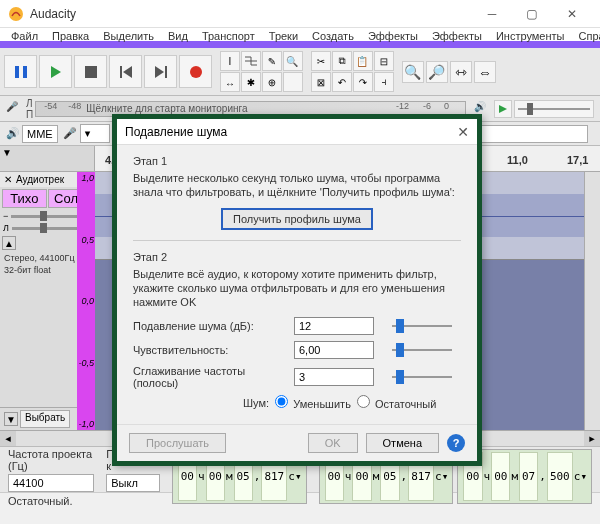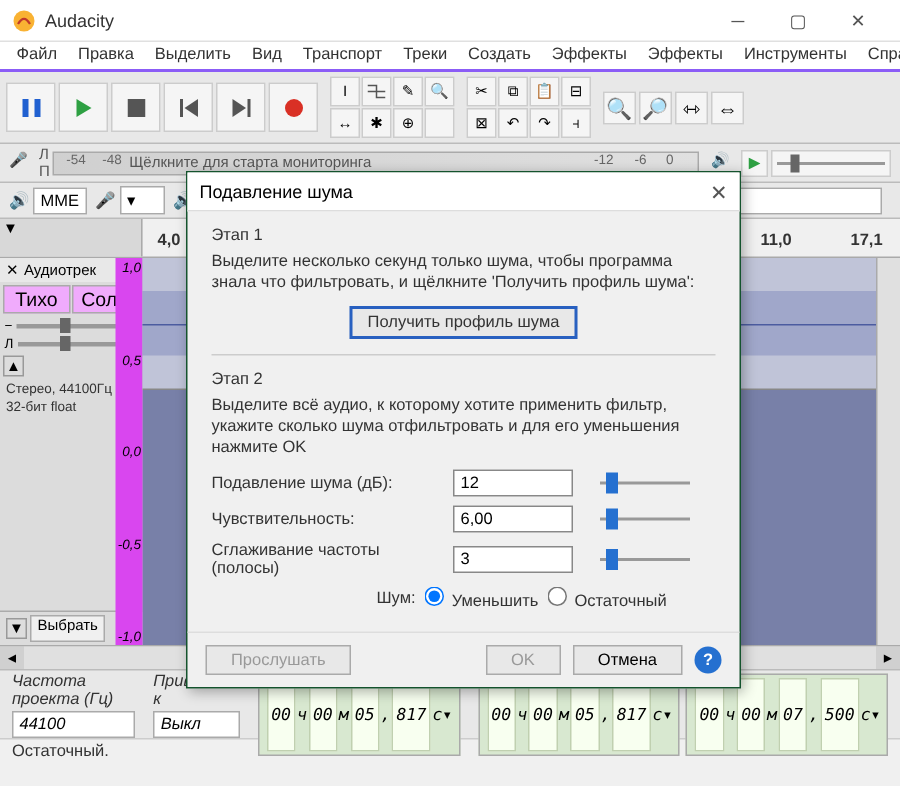--- a/index.html
+++ b/index.html
@@ -6,21 +6,21 @@
 body { font-family: "Segoe UI", Tahoma, sans-serif; font-size: 11px; background: #f0f0f0; width: 600px; height: 524px; overflow: hidden; position: relative; }
 
 
 .titlebar { height: 28px; background: #fff; display: flex; align-items: center; padding: 0 8px; border-bottom: 1px solid #e0e0e0; }
 .titlebar .logo { width: 16px; height: 16px; margin-right: 6px; }
 .titlebar .title { font-size: 12px; color: #333; flex: 1; }
 .titlebar .winbtns { display: flex; }
 .titlebar .winbtn { width: 40px; height: 24px; display: flex; align-items: center; justify-content: center; color: #555; font-size: 12px; }
 
 
-.menubar { height: 20px; background: #fff; border-bottom: 2px solid #8b5cf6; display: flex; padding: 0 4px; }
+.menubar { height: 20px; background: #fff; border-bottom: 7px solid #8b5cf6; display: flex; padding: 0 4px; }
 .menubar .item { padding: 2px 7px; color: #333; cursor: default; }
 
 
 .toolbar { height: 48px; background: #e8e8e8; border-bottom: 1px solid #bbb; display: flex; align-items: center; padding: 2px 4px; gap: 2px; }
 .toolbar .btn { width: 33px; height: 33px; background: #f5f5f5; border: 1px solid #ccc; display: flex; align-items: center; justify-content: center; font-size: 14px; }
 .toolbar .sep { width: 4px; height: 30px; }
 .toolbar .grid2 { display: grid; grid-template-columns: repeat(4, 20px); grid-template-rows: repeat(2, 20px); gap: 1px; }
 .toolbar .grid2 .sbtn { background: #f5f5f5; border: 1px solid #ccc; display: flex; align-items: center; justify-content: center; font-size: 10px; }
 
 
@@ -66,30 +66,30 @@
 .trackbody .rest { height: 170px; background: #7880a8; }
 
 .vscroll { width: 16px; background: #e0e0e0; border-left: 1px solid #aaa; }
 
 
 .hscroll { height: 16px; background: #e0e0e0; border-top: 1px solid #aaa; display: flex; }
 .hscroll .arrow { width: 16px; display: flex; align-items: center; justify-content: center; background: #d0d0d0; }
 .hscroll .track { flex: 1; background: #e0e0e0; }
 
 .bottombar { height: 46px; background: #e8e8e8; border-top: 1px solid #bbb; display: flex; align-items: center; padding: 4px 8px; gap: 12px; font-size: 11px; }
-.bottombar .col { display: flex; flex-direction: column; gap: 2px; font-style: italic; }
+.bottombar .col { display: flex; flex-direction: column; gap: 2px; }
 .bottombar .lbl { font-size: 11px; color: #333; }
 .bottombar .sel, .bottombar .time { background: #fff; border: 1px solid #aaa; padding: 2px 4px; font-size: 11px; }
 .bottombar .time { font-family: monospace; background: #d8e8d0; display: flex; align-items: center; }
 .bottombar .time span.seg { background: #f8fff0; padding: 17px 2px; margin: 0 1px; border: 1px solid #c0d0b0; }
 
 .status { height: 20px; background: #f0f0f0; border-top: 1px solid #ccc; padding: 2px 8px; font-size: 11px; color: #333; }
 
 
-.dialog { position: absolute; left: 124px; top: 114px; width: 370px; background: #f0f0f0; border: 1px solid #14532d; box-shadow: 2px 2px 8px rgba(0,0,0,.3); }
+.dialog { position: absolute; left: 112px; top: 114px; width: 370px; background: #f0f0f0; border: 5px solid #14532d; box-shadow: 2px 2px 8px rgba(0,0,0,.3); }
 .dialog .dtitle { height: 26px; background: #fff; display: flex; align-items: center; padding: 0 8px; font-size: 12px; border-bottom: 1px solid #ddd; }
 .dialog .dtitle .dtt { flex: 1; }
 .dialog .dtitle .dclose { width: 30px; text-align: right; font-size: 14px; color: #555; }
 .dialog .body { padding: 10px 16px; font-size: 11px; color: #333; }
 .dialog .body .steplbl { margin-bottom: 4px; }
 .dialog .body .desc { margin-bottom: 8px; line-height: 1.3; }
 .dialog .body .center { text-align: center; }
 .dialog .body .getbtn { display: inline-block; background: #e8e8e8; border: 2px solid #2860c0; padding: 3px 10px; font-size: 11px; }
 .dialog hr { border: none; border-top: 1px solid #ccc; margin: 10px 0; }
 .dialog .row { display: flex; align-items: center; margin-bottom: 6px; gap: 6px; }

